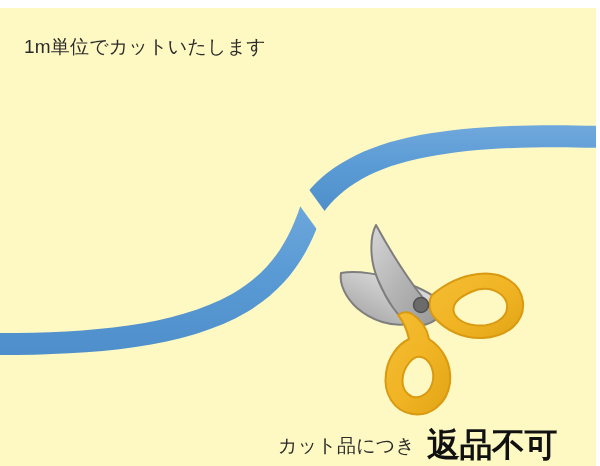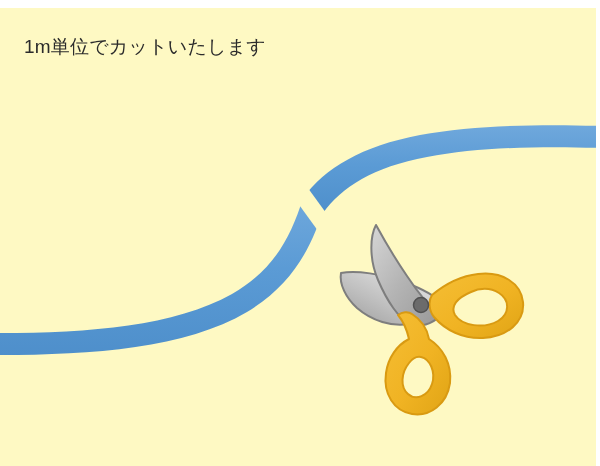--- a/index.html
+++ b/index.html
@@ -164,14 +164,17 @@
                C 436 364, 430 351, 421 349
                C 416 348, 412 351, 409 355 Z" fill="url(#handleGrad)" stroke="#D99A12" stroke-width="2" stroke-linejoin="round" fill-rule="evenodd"></path>
 
       <circle cx="421" cy="297" r="7.5" fill="#6B6B6B" stroke="#515151" stroke-width="1.5"></circle>
     </g>
   </svg>
 
   <div class="txt" id="line-1">1m単位でカットいたします</div>
 
 
+  <div class="txt" id="line-3">
+    <span>カット品につき</span><span id="line-3-strong">返品不可</span>
+  </div>
 
 </div>
 
 </body></html>

